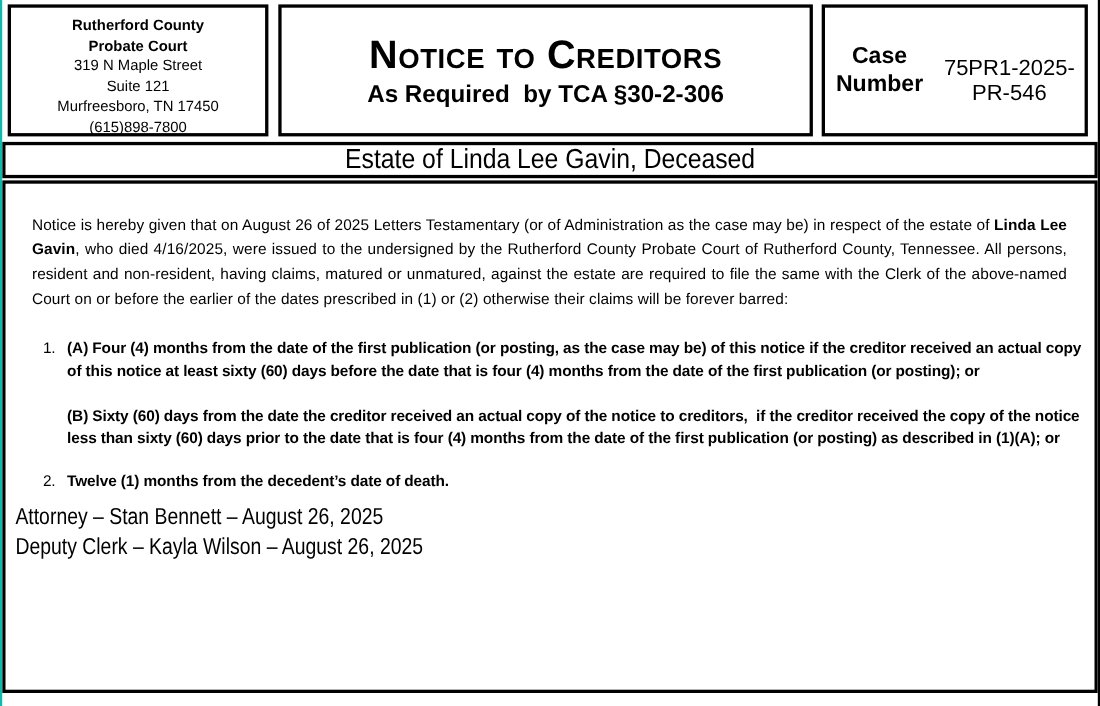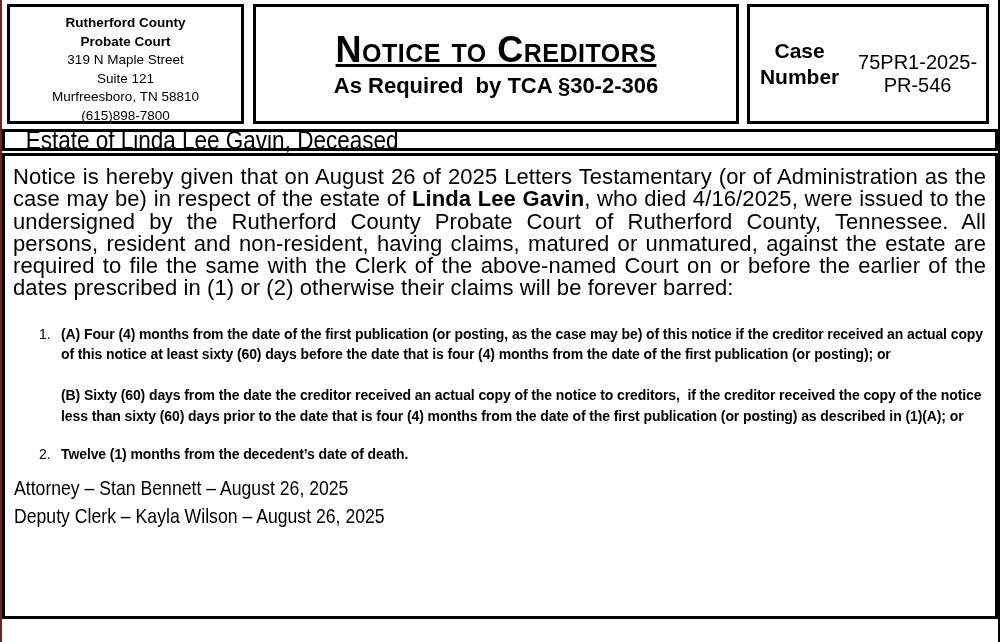--- a/index.html
+++ b/index.html
@@ -4,21 +4,21 @@
 <style>
   * { box-sizing: border-box; }
   html, body { margin: 0; padding: 0; background: #fff; }
   body {
     width: 1000px; height: 642px;
     font-family: "Liberation Sans", sans-serif;
     color: #000;
   }
   .page {
     width: 1000px; height: 642px;
-    border-left: 2px solid #7f1d1d;
+    border-left: 2px solid #14b8a6;
     border-right: 2px solid #000;
     overflow: hidden;
     background: #fff;
   }
 
   
   .header-row {
     display: flex;
     padding: 4px 9px 0 5px;
   }
@@ -41,21 +41,20 @@
     display: flex; flex-direction: column;
     align-items: center; justify-content: center;
     text-align: center;
   }
   .doc-title {
     font-variant: small-caps;
     font-weight: bold;
     font-size: 36px;
     line-height: 40px;
     letter-spacing: 0.5px;
-    text-decoration: underline;
   }
   .doc-subtitle {
     font-weight: bold;
     font-size: 22px;
     margin-top: 3px;
     white-space: pre;
   }
   .case-box {
     width: 243px;
     margin-left: 8px;
@@ -63,41 +62,41 @@
     align-items: center; justify-content: center;
     text-align: center;
   }
   .case-label { font-weight: bold; font-size: 21px; line-height: 26px; }
   .case-value { font-size: 20px; margin-top: 20px; }
 
   
   .estate-box {
     margin-top: 5px;
     border: 3px solid #000;
-    height: 22px;
-    display: flex; align-items: center; justify-content: flex-start;
+    height: 33px;
+    display: flex; align-items: center; justify-content: center;
   }
   .condensed-center {
     display: inline-block;
     font-size: 25px;
     transform: scaleX(0.9);
     white-space: nowrap;
   }
 
   
   .main-box {
     margin-top: 2px;
     border: 3px solid #000;
     height: 466px;
     padding: 10px 9px 0 8px;
     overflow: hidden;
   }
   .intro {
-    margin: 0;
-    font-size: 22px;
+    margin: 16px;
+    font-size: 14px;
     line-height: 22.3px;
     text-align: justify;
     letter-spacing: 0.1px;
   }
   .intro b { font-weight: bold; }
 
   .list {
     margin-top: 24px;
     padding-left: 26px;
     font-size: 14px;
@@ -131,21 +130,21 @@
 
 <div class="page">
 
   <div class="header-row">
 
     <div class="hbox court-box">
       <div class="bold-line">Rutherford County</div>
       <div class="bold-line">Probate Court</div>
       <div>319 N Maple Street</div>
       <div>Suite 121</div>
-      <div>Murfreesboro, TN 58810</div>
+      <div>Murfreesboro, TN 17450</div>
       <div>(615)898-7800</div>
     </div>
 
     <div class="hbox title-box">
       <div class="doc-title">Notice to Creditors</div>
       <div class="doc-subtitle">As Required  by TCA §30-2-306</div>
     </div>
 
     <div class="hbox case-box">
       <div class="case-label">Case Number</div>

